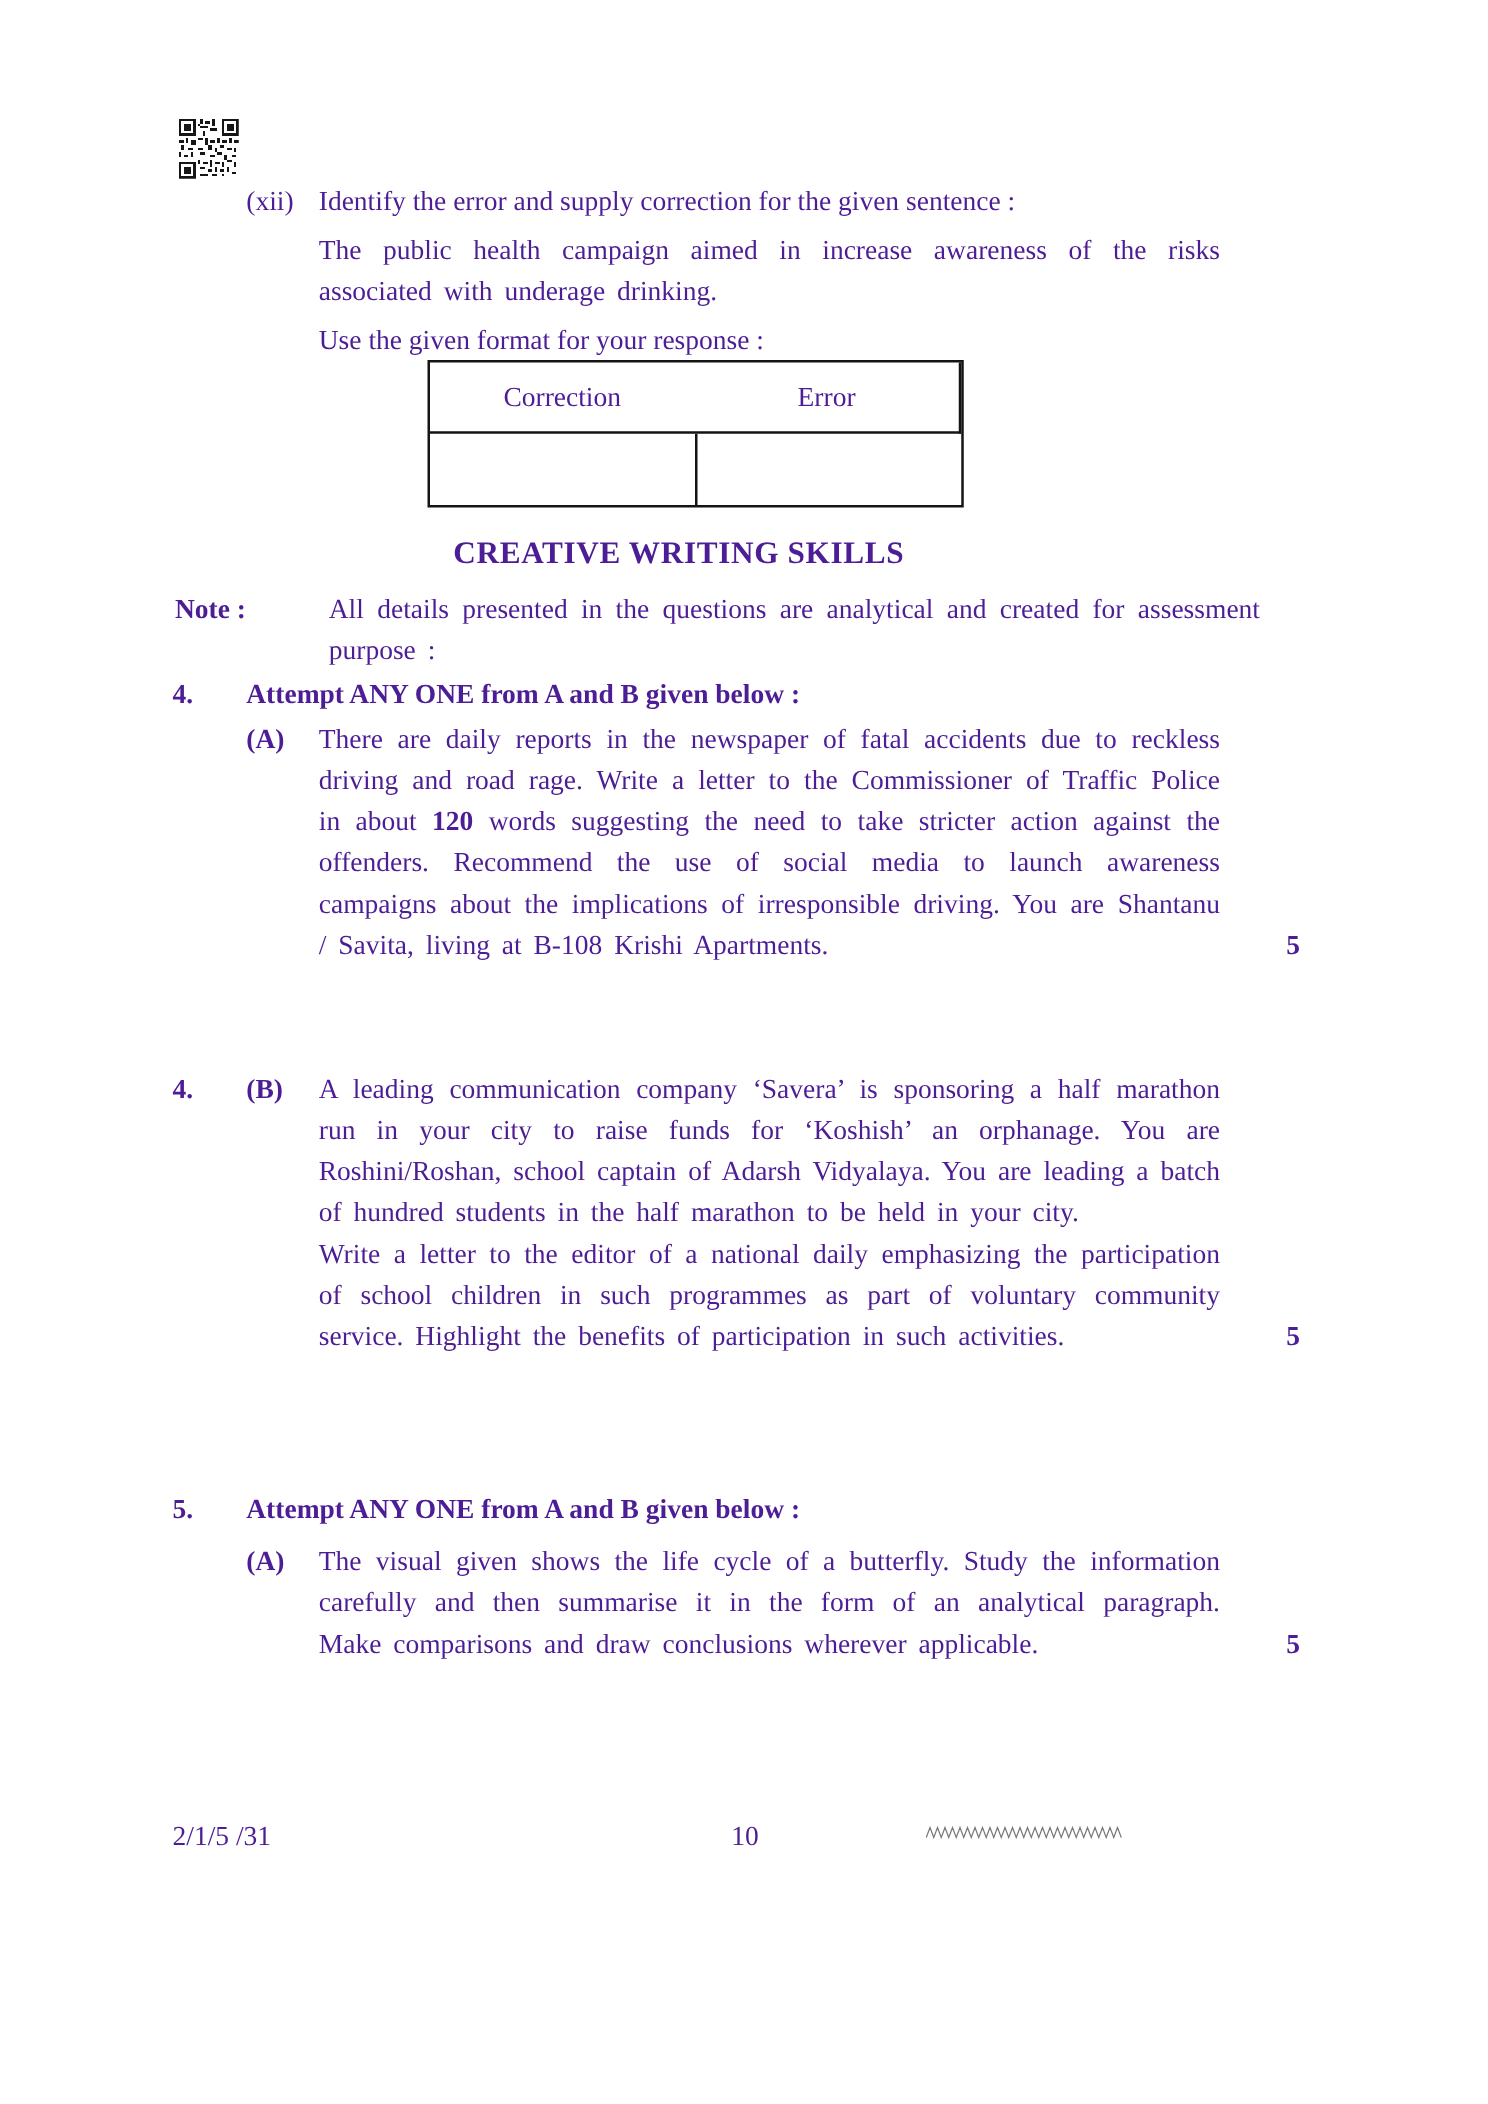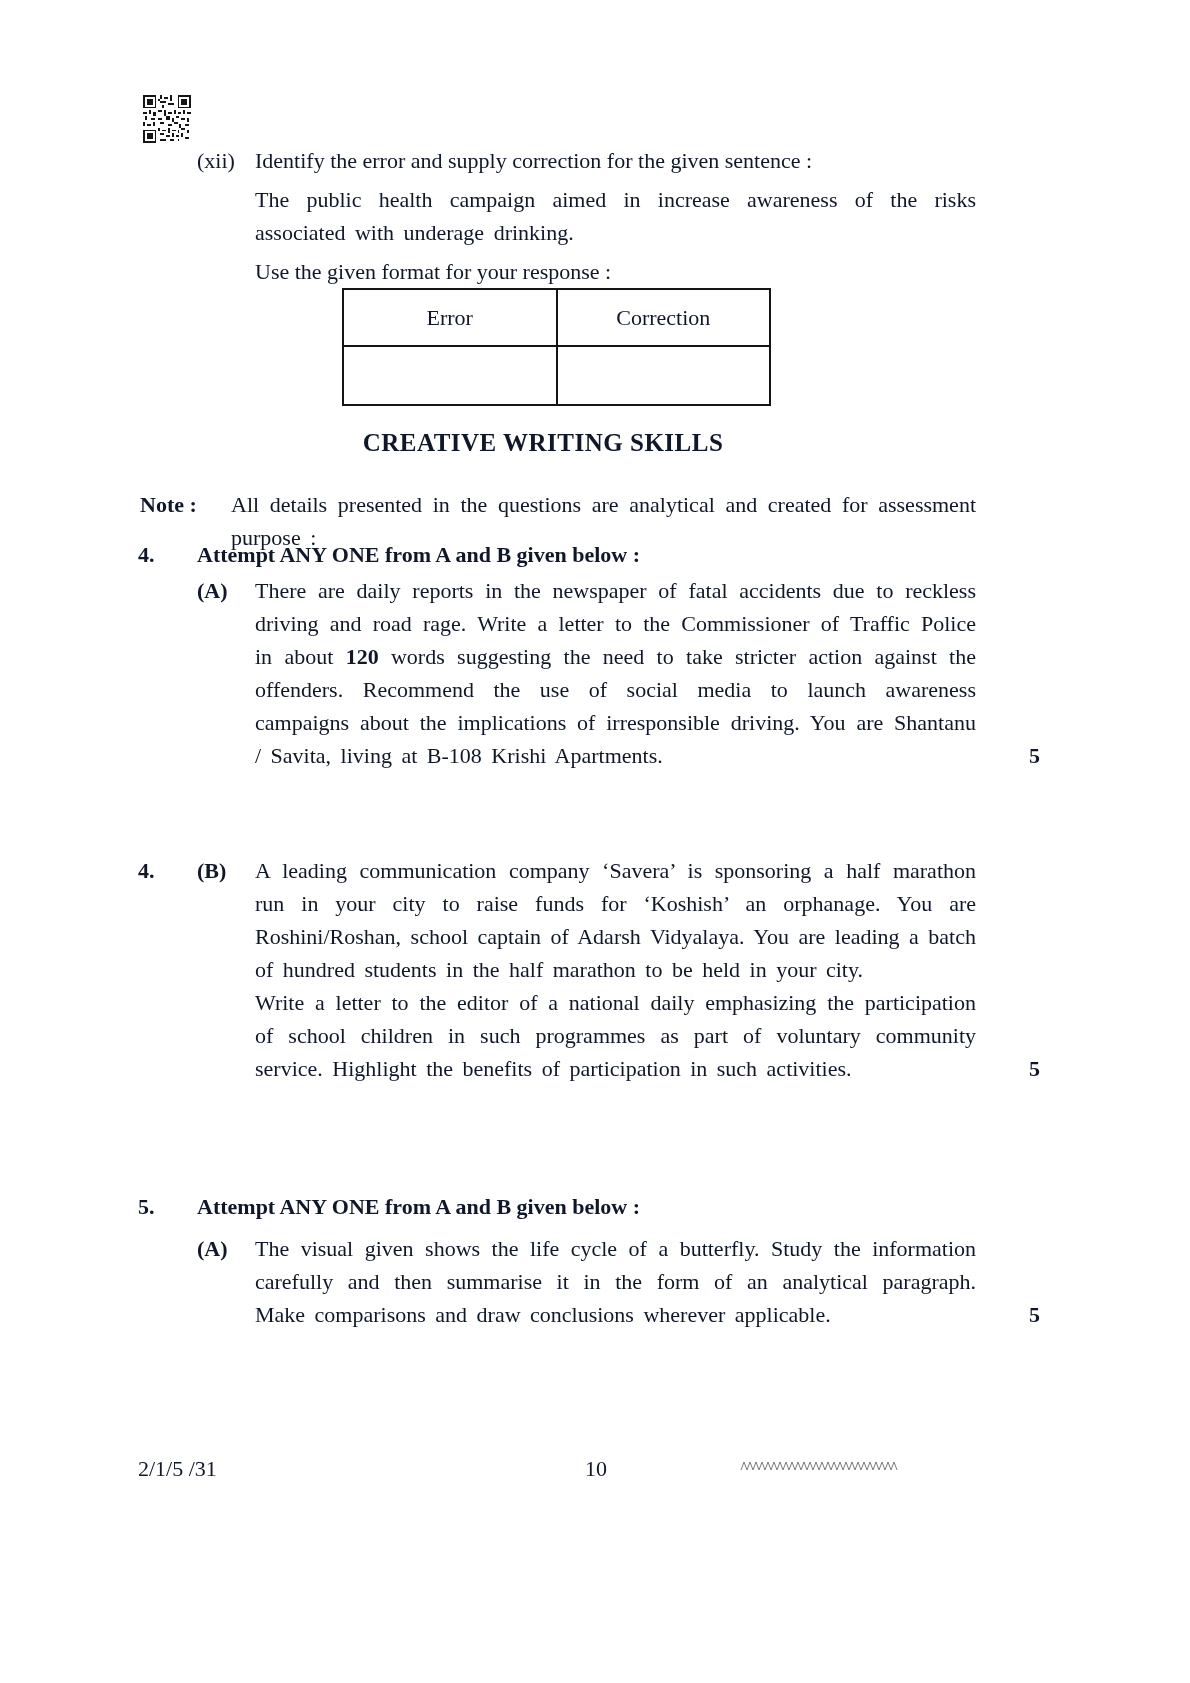--- a/index.html
+++ b/index.html
@@ -1,21 +1,21 @@
 <!DOCTYPE html>
 <html><head>
 <meta charset="utf-8">
 <style>
   html,body{margin:0;padding:0;background:#ffffff;}
   .page{
     position:relative;
     width:1190px;height:1683px;
     background:#ffffff;
     font-family:"Liberation Serif", serif;
-    color:#0f172a;
+    color:#4c1d95;
     font-size:22px;line-height:33px;
     overflow:hidden;
   }
   .abs{position:absolute;}
   p{margin:0;}
   .bold{font-weight:bold;}
   .just{text-align:justify;word-spacing:4px;}
   .row{display:flex;align-items:flex-start;}
 
   
@@ -33,21 +33,21 @@
   
   .anstable{left:342px;top:288px;width:425px;border:2px solid #141414;}
   .anstable .trow{display:flex;}
   .anstable .thead .cell{height:55px;border-bottom:2px solid #141414;}
   .anstable .tbody .cell{height:57px;}
   .anstable .cell{flex:1 1 0;display:flex;align-items:center;justify-content:center;}
   .anstable .cell.first{border-right:2px solid #141414;}
 
   
   .heading{left:124px;top:426px;width:838px;text-align:center;font-weight:bold;font-size:25px;letter-spacing:.5px;}
-  .note{left:140px;top:488px;}
+  .note{left:140px;top:470px;gap:32px;}
   .note .notelab{width:91px;flex:none;font-weight:bold;}
   .note p{width:745px;}
 
   
   .q4t{left:138px;top:538px;}
   .q4a{left:197px;top:574px;}
   .or{left:138px;top:814px;width:838px;text-align:center;font-weight:bold;}
   .q4b{left:138px;top:854px;}
   .q4b .paras{width:721px;}
   .q4b .p2{margin-top:0;}
@@ -93,22 +93,22 @@
     <div class="labcol">(xii)</div>
     <div class="content">
       <div>Identify the error and supply correction for the given sentence :</div>
       <p class="just sentence">The public health campaign aimed in increase awareness of the risks associated with underage drinking.</p>
       <div class="fmt">Use the given format for your response :</div>
     </div>
   </div>
 
   <div class="abs anstable">
     <div class="trow thead">
+      <div class="cell">Correction</div>
       <div class="cell first">Error</div>
-      <div class="cell">Correction</div>
     </div>
     <div class="trow tbody">
       <div class="cell first"></div>
       <div class="cell"></div>
     </div>
   </div>
 
   <div class="abs heading">CREATIVE WRITING SKILLS</div>
 
   <div class="abs row note">

